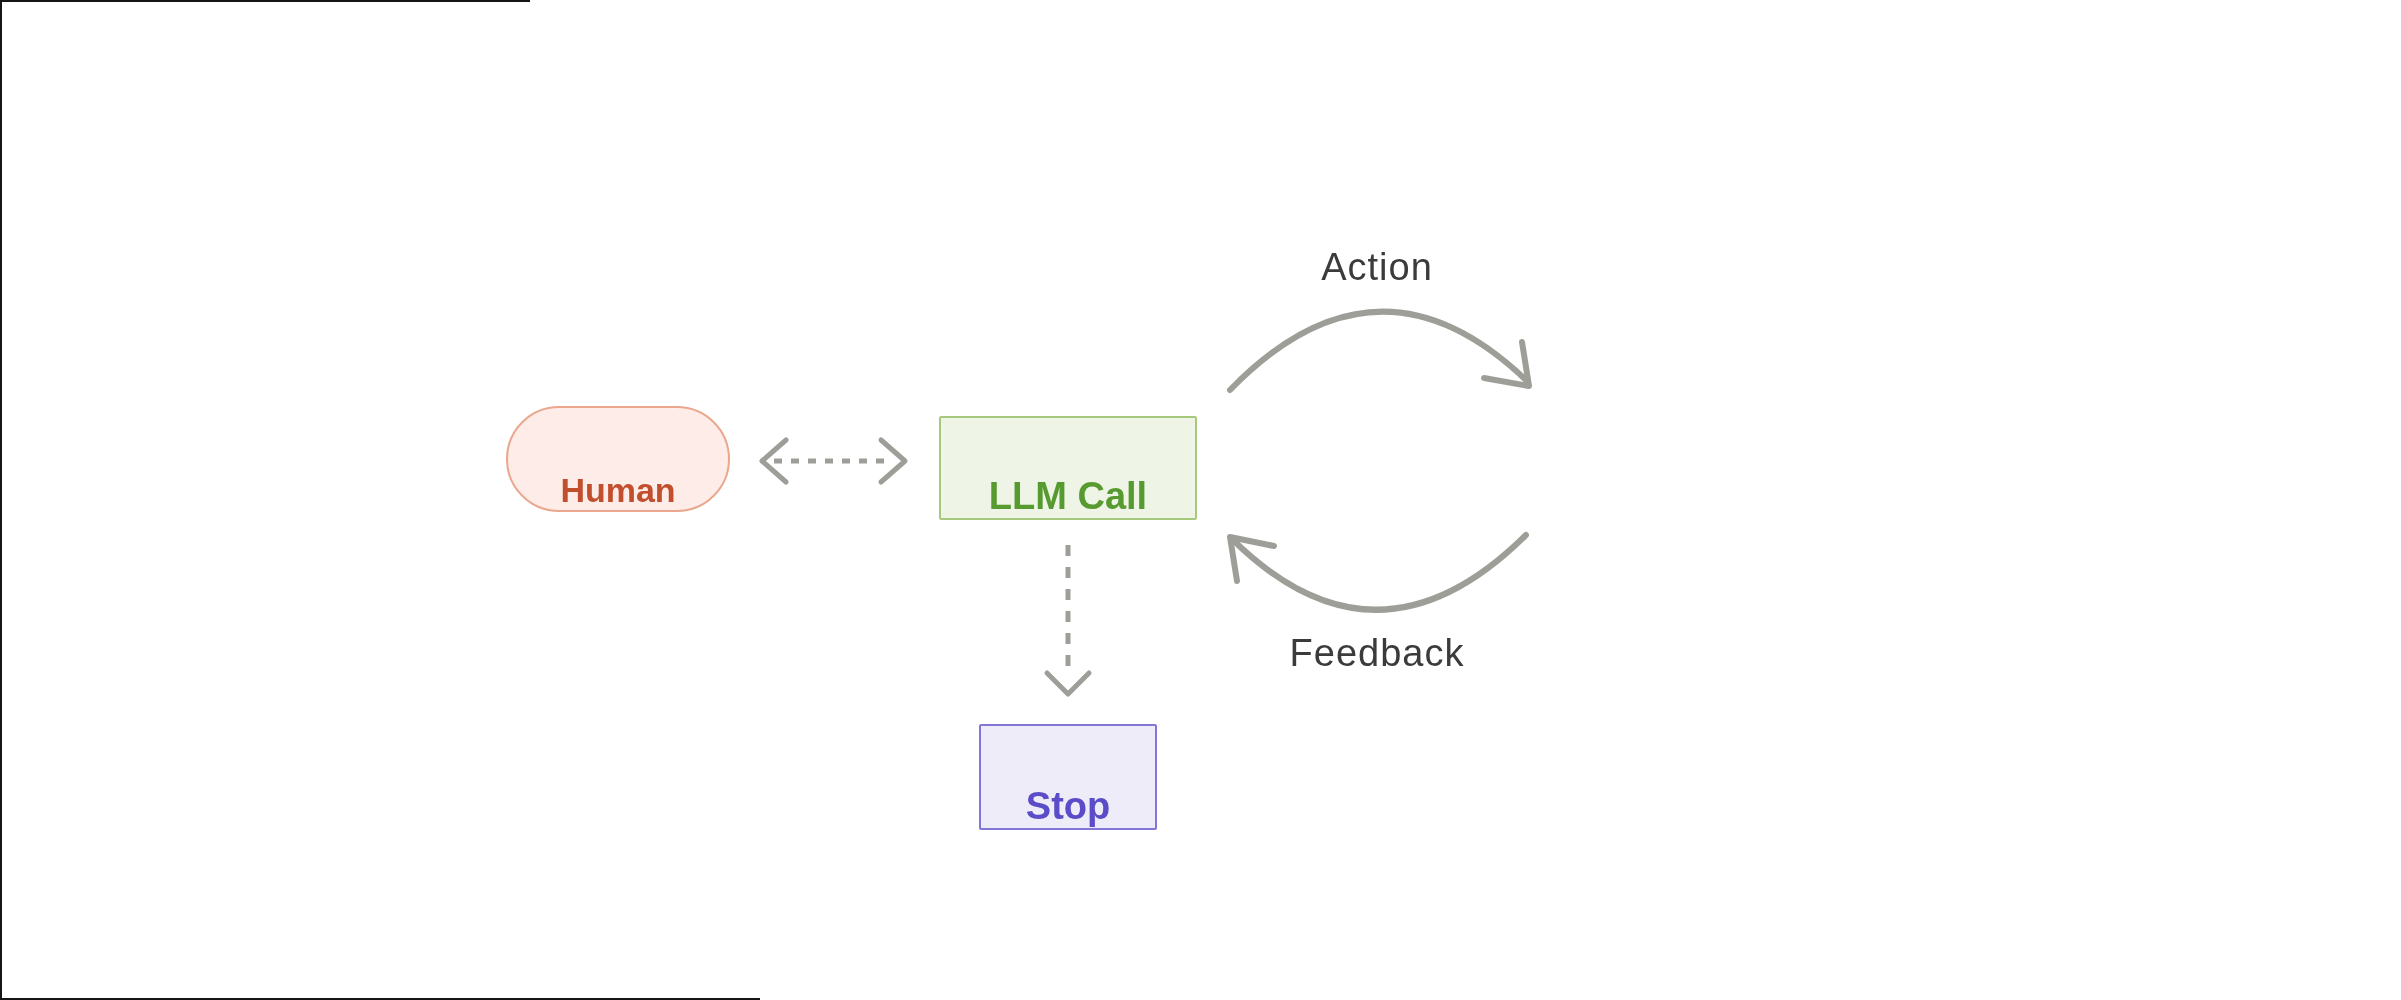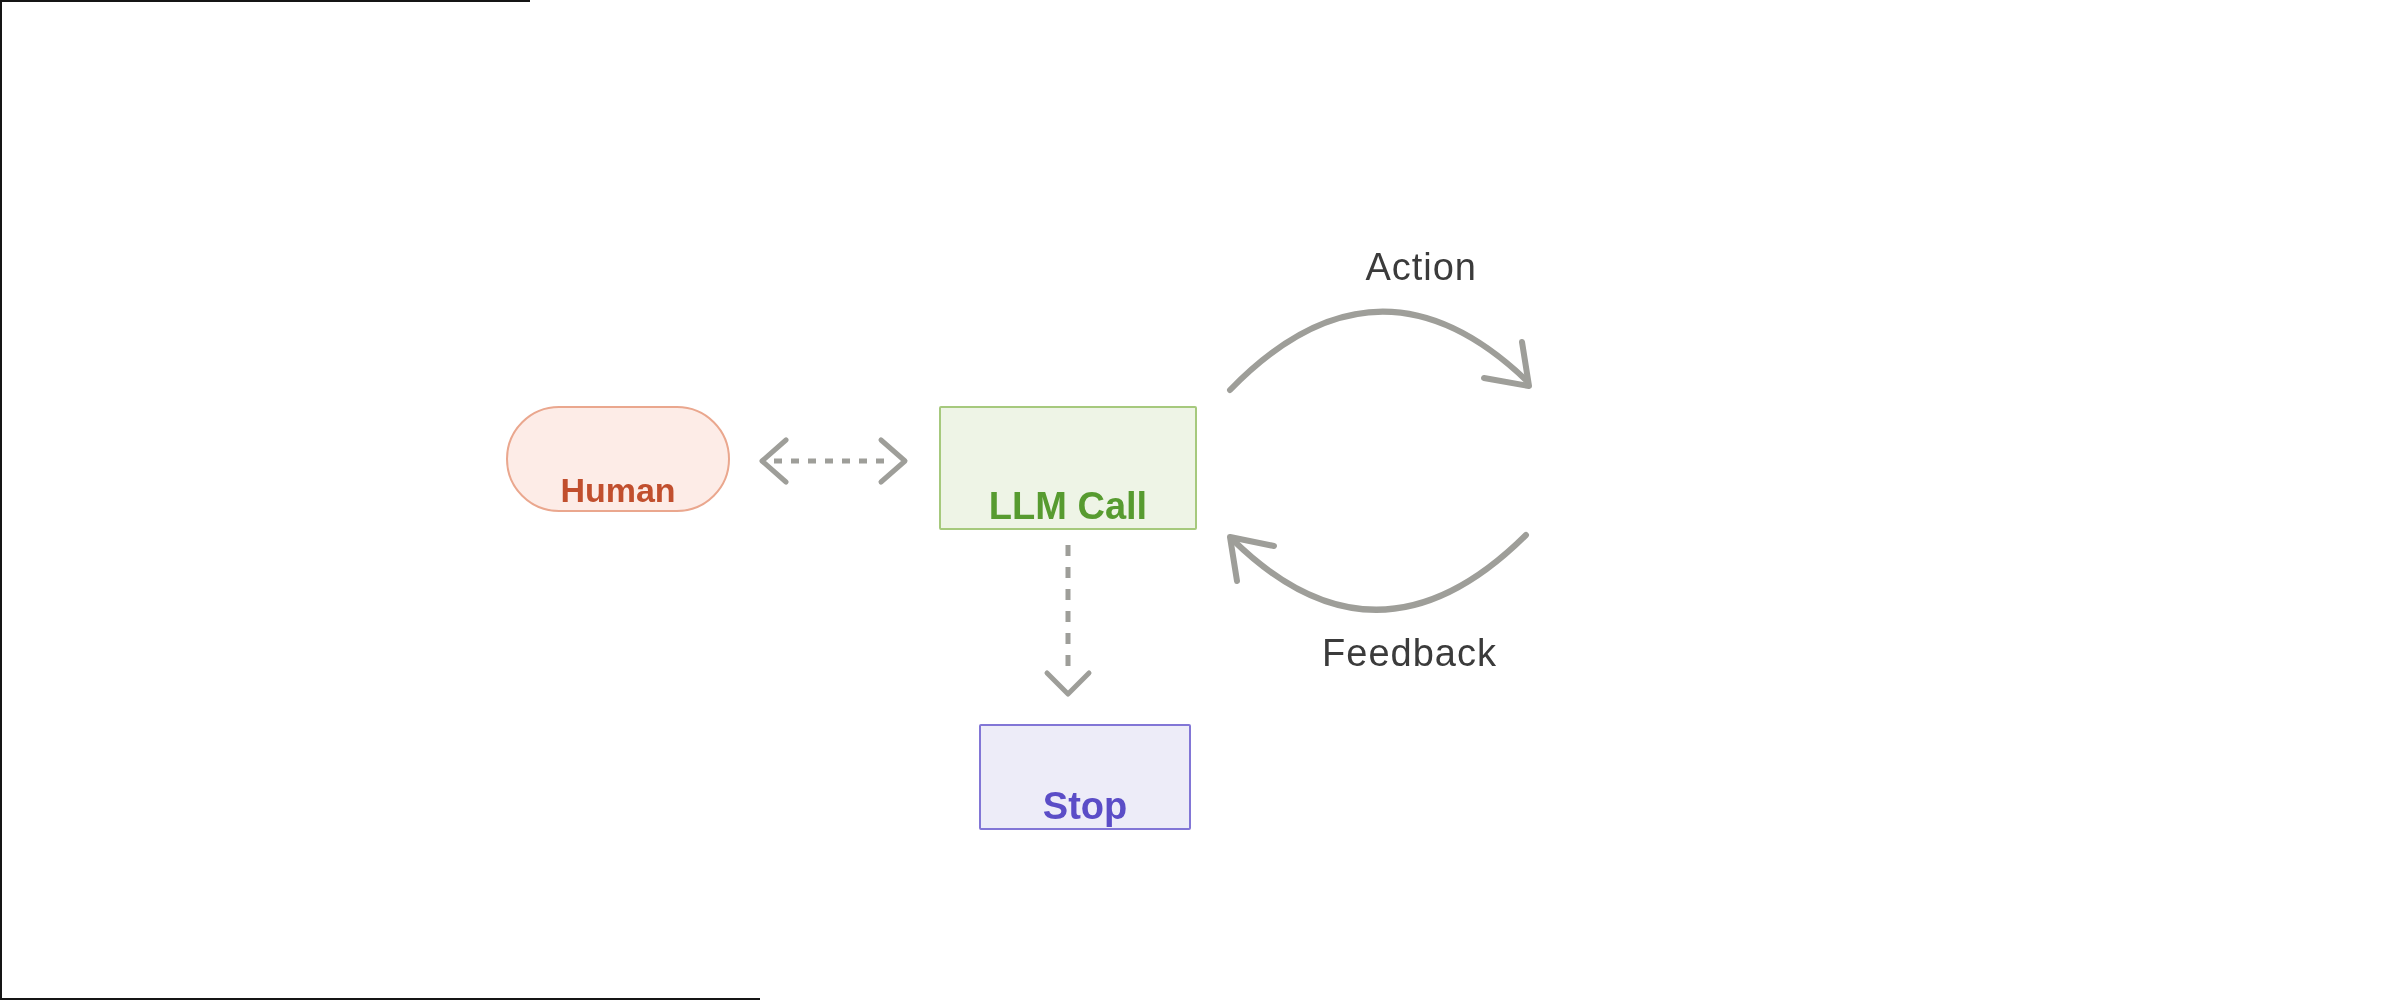--- a/index.html
+++ b/index.html
@@ -40,50 +40,50 @@
   }
   .node-human{
     left:506px;top:406px;width:224px;height:106px;
     background:var(--pill-fill);
     border:2px solid var(--pill-border);
     border-radius:53px;
     color:var(--pill-text);
     font-size:34px;
   }
   .node-llm{
-    left:939px;top:406px;width:258px;height:124px;
+    left:939px;top:416px;width:258px;height:104px;
     background:var(--green-fill);
     border:2px solid var(--green-border);
     border-radius:2px;
     color:var(--green-text);
     font-size:38px;
   }
   .node-environment{
     left:1562px;top:404px;width:333px;height:106px;
     background:var(--pill-fill);
     border:2px solid var(--pill-border);
     border-radius:53px;
     color:var(--pill-text);
     font-size:36px;
   }
   .node-stop{
-    left:979px;top:724px;width:212px;height:106px;
+    left:979px;top:724px;width:178px;height:106px;
     background:var(--purple-fill);
     border:2px solid var(--purple-border);
     border-radius:2px;
     color:var(--purple-text);
     font-size:38px;
   }
   .edge-label{
     position:absolute;
     color:var(--label-gray);
     font-size:38px;
     font-weight:400;
     letter-spacing:1px;
-    text-align:right;
+    text-align:center;
   }
   .label-action{left:1277px;top:246px;width:200px;}
   .label-feedback{left:1257px;top:632px;width:240px;}
   .arrow-layer{position:absolute;left:0;top:0;width:2401px;height:1000px;}
 </style>
 </head>
 <body>
 
 <div class="canvas">
 

